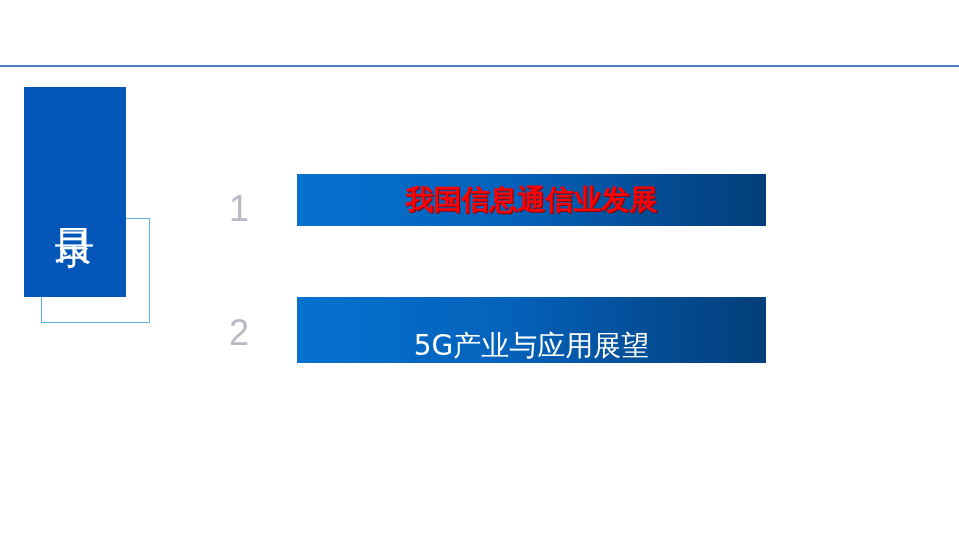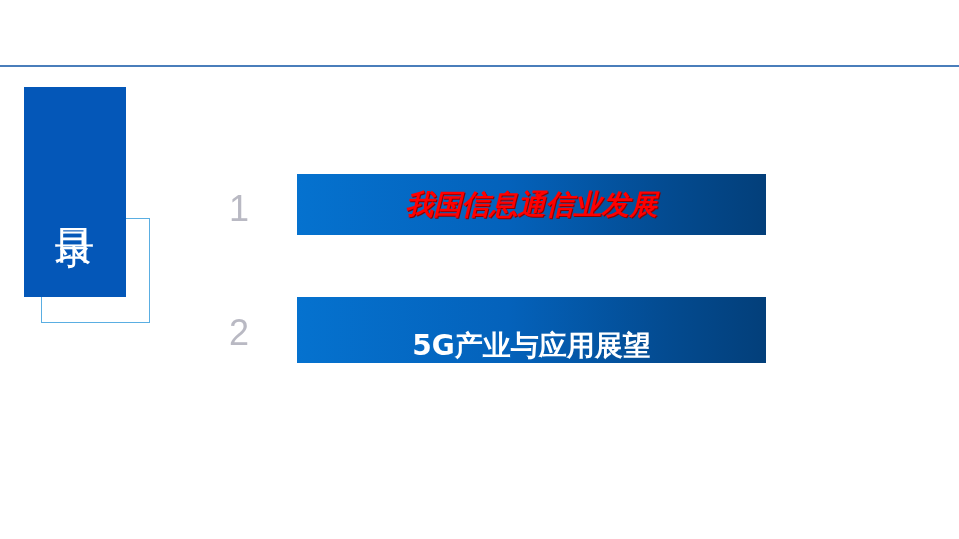--- a/index.html
+++ b/index.html
@@ -28,32 +28,32 @@
   }
   .item-num {
     position: absolute; left: 218px; width: 42px; text-align: center;
     color: #b9b9c3; font-family: "Liberation Sans", sans-serif; font-size: 36px;
   }
   .item-bar {
     position: absolute; left: 297px; width: 469px;
     background: linear-gradient(to right, #0572cf 0%, #0462bb 45%, #034a8f 80%, #033f7a 100%);
     display: flex; align-items: center; justify-content: center;
   }
-  .bar-1 { top: 174px; height: 61px; font-style: italic; }
+  .bar-1 { top: 174px; height: 52px; }
   .bar-2 { top: 297px; height: 66px; }
   .num-1 { top: 188px; }
   .num-2 { top: 312px; }
   .item-label {
     font-size: 28px; white-space: nowrap;
   }
   .item-label.highlight {
     color: #ff0000; font-weight: bold;
     text-shadow: 1px 1px 0 #8a0000;
   }
-  .item-label.normal { color: #ffffff; font-weight: bold; margin-top: 32px; }
+  .item-label.normal { color: #ffffff; font-weight: normal; margin-top: 32px; }
 </style>
 </head>
 <body>
 
 <div class="top-rule"></div>
 
 <div class="toc-outline"></div>
 <div class="toc-block">
   <span class="toc-title">目录</span>
 </div>

